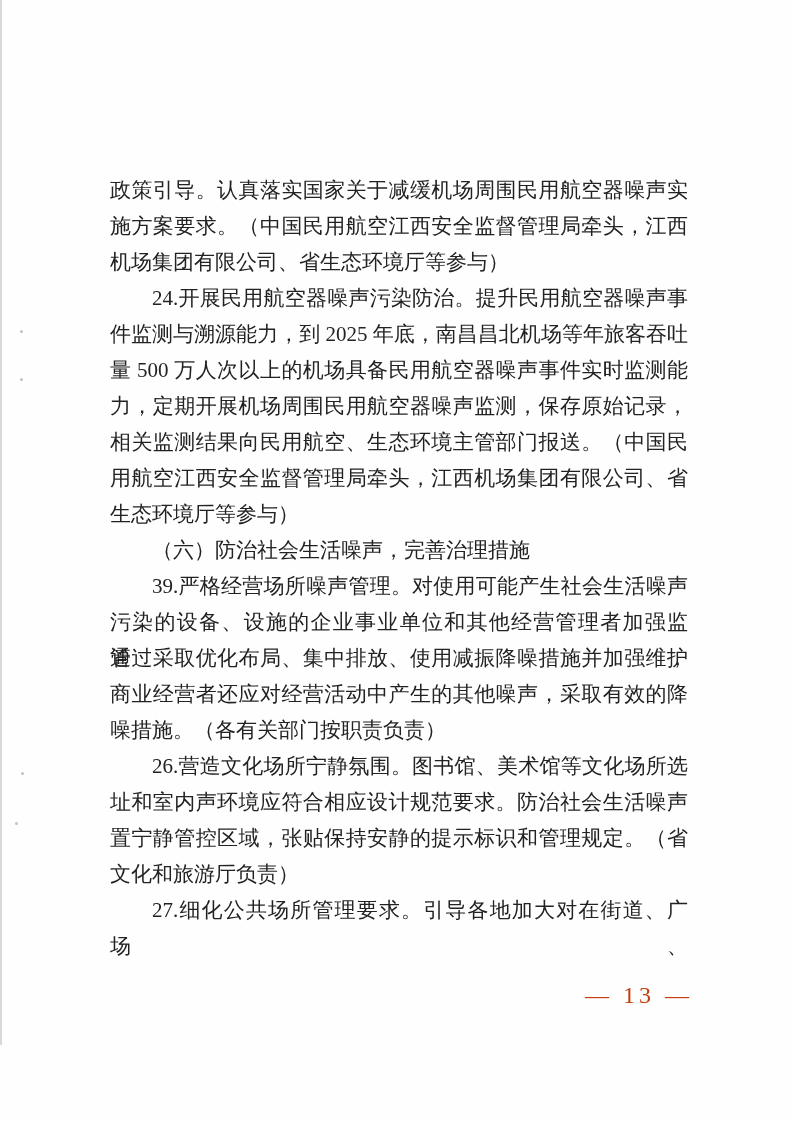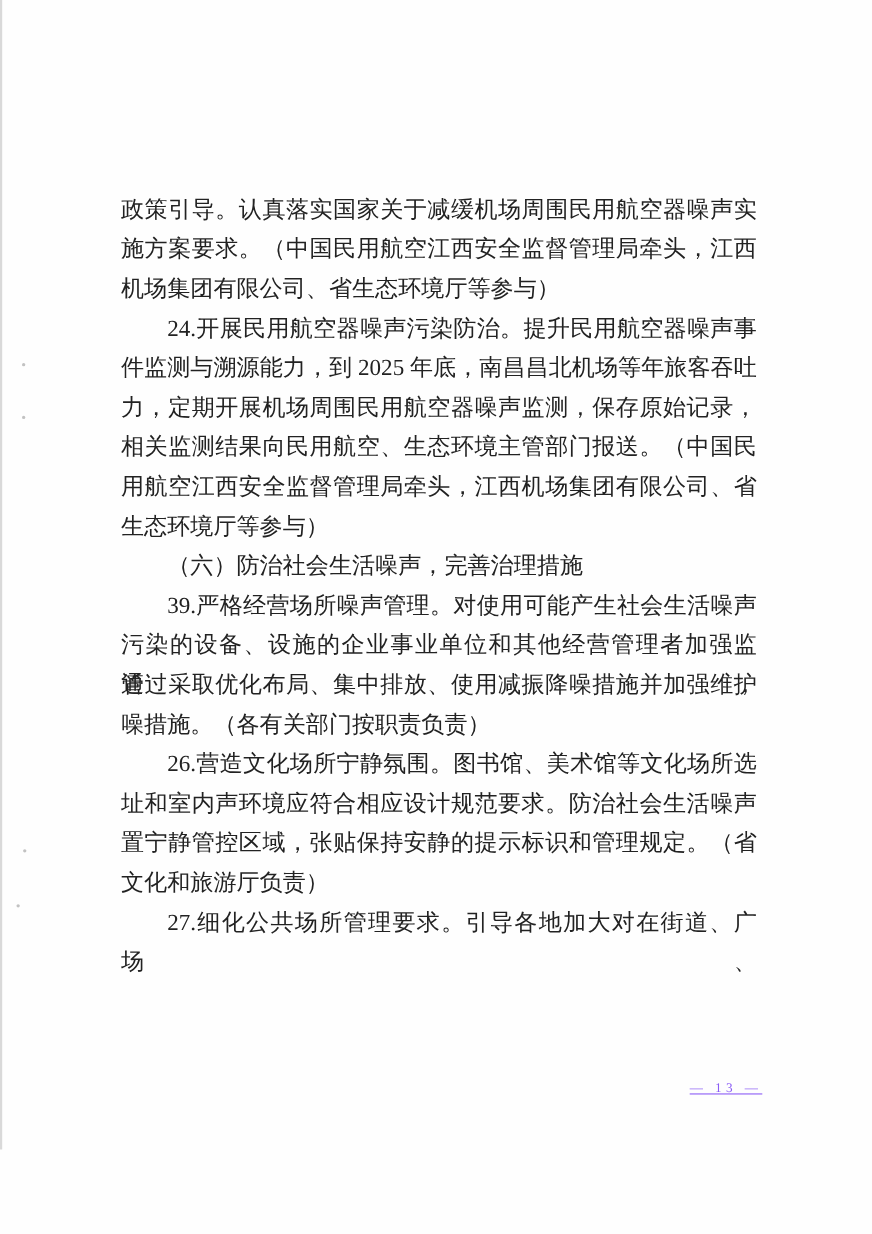--- a/index.html
+++ b/index.html
@@ -53,50 +53,51 @@
     text-align: justify;
     text-align-last: justify;
     color: #222222;
   }
   .ln.indent { text-indent: 42px; }
   .ln.last { text-align-last: left; }
   .pagenum {
     position: absolute;
     top: 982px;
     right: 108px;
-    font-size: 12px;
+    font-size: 24px;
     letter-spacing: 4px;
-    color: #8b5cf6;
-    text-decoration: underline;
+    color: #c2410c;
   }
 </style>
 </head>
 <body>
 
 <div class="page">
   <div class="left-edge"></div>
   <div class="speck s1"></div>
   <div class="speck s2"></div>
   <div class="speck s3"></div>
   <div class="speck s4"></div>
 
   <div class="textblock">
     <p class="ln">政策引导。认真落实国家关于减缓机场周围民用航空器噪声实</p>
     <p class="ln">施方案要求。（中国民用航空江西安全监督管理局牵头，江西</p>
     <p class="ln last">机场集团有限公司、省生态环境厅等参与）</p>
     <p class="ln indent">24.开展民用航空器噪声污染防治。提升民用航空器噪声事</p>
     <p class="ln">件监测与溯源能力，到 2025 年底，南昌昌北机场等年旅客吞吐</p>
+    <p class="ln">量 500 万人次以上的机场具备民用航空器噪声事件实时监测能</p>
     <p class="ln">力，定期开展机场周围民用航空器噪声监测，保存原始记录，</p>
     <p class="ln">相关监测结果向民用航空、生态环境主管部门报送。（中国民</p>
     <p class="ln">用航空江西安全监督管理局牵头，江西机场集团有限公司、省</p>
     <p class="ln last">生态环境厅等参与）</p>
     <p class="ln indent last">（六）防治社会生活噪声，完善治理措施</p>
     <p class="ln indent">39.严格经营场所噪声管理。对使用可能产生社会生活噪声</p>
     <p class="ln">污染的设备、设施的企业事业单位和其他经营管理者加强监管，</p>
     <p class="ln">通过采取优化布局、集中排放、使用减振降噪措施并加强维护</p>
+    <p class="ln">商业经营者还应对经营活动中产生的其他噪声，采取有效的降</p>
     <p class="ln last">噪措施。（各有关部门按职责负责）</p>
     <p class="ln indent">26.营造文化场所宁静氛围。图书馆、美术馆等文化场所选</p>
     <p class="ln">址和室内声环境应符合相应设计规范要求。防治社会生活噪声</p>
     <p class="ln">置宁静管控区域，张贴保持安静的提示标识和管理规定。（省</p>
     <p class="ln last">文化和旅游厅负责）</p>
     <p class="ln indent">27.细化公共场所管理要求。引导各地加大对在街道、广场、</p>
   </div>
 
   <div class="pagenum">— 13 —</div>
 </div>

